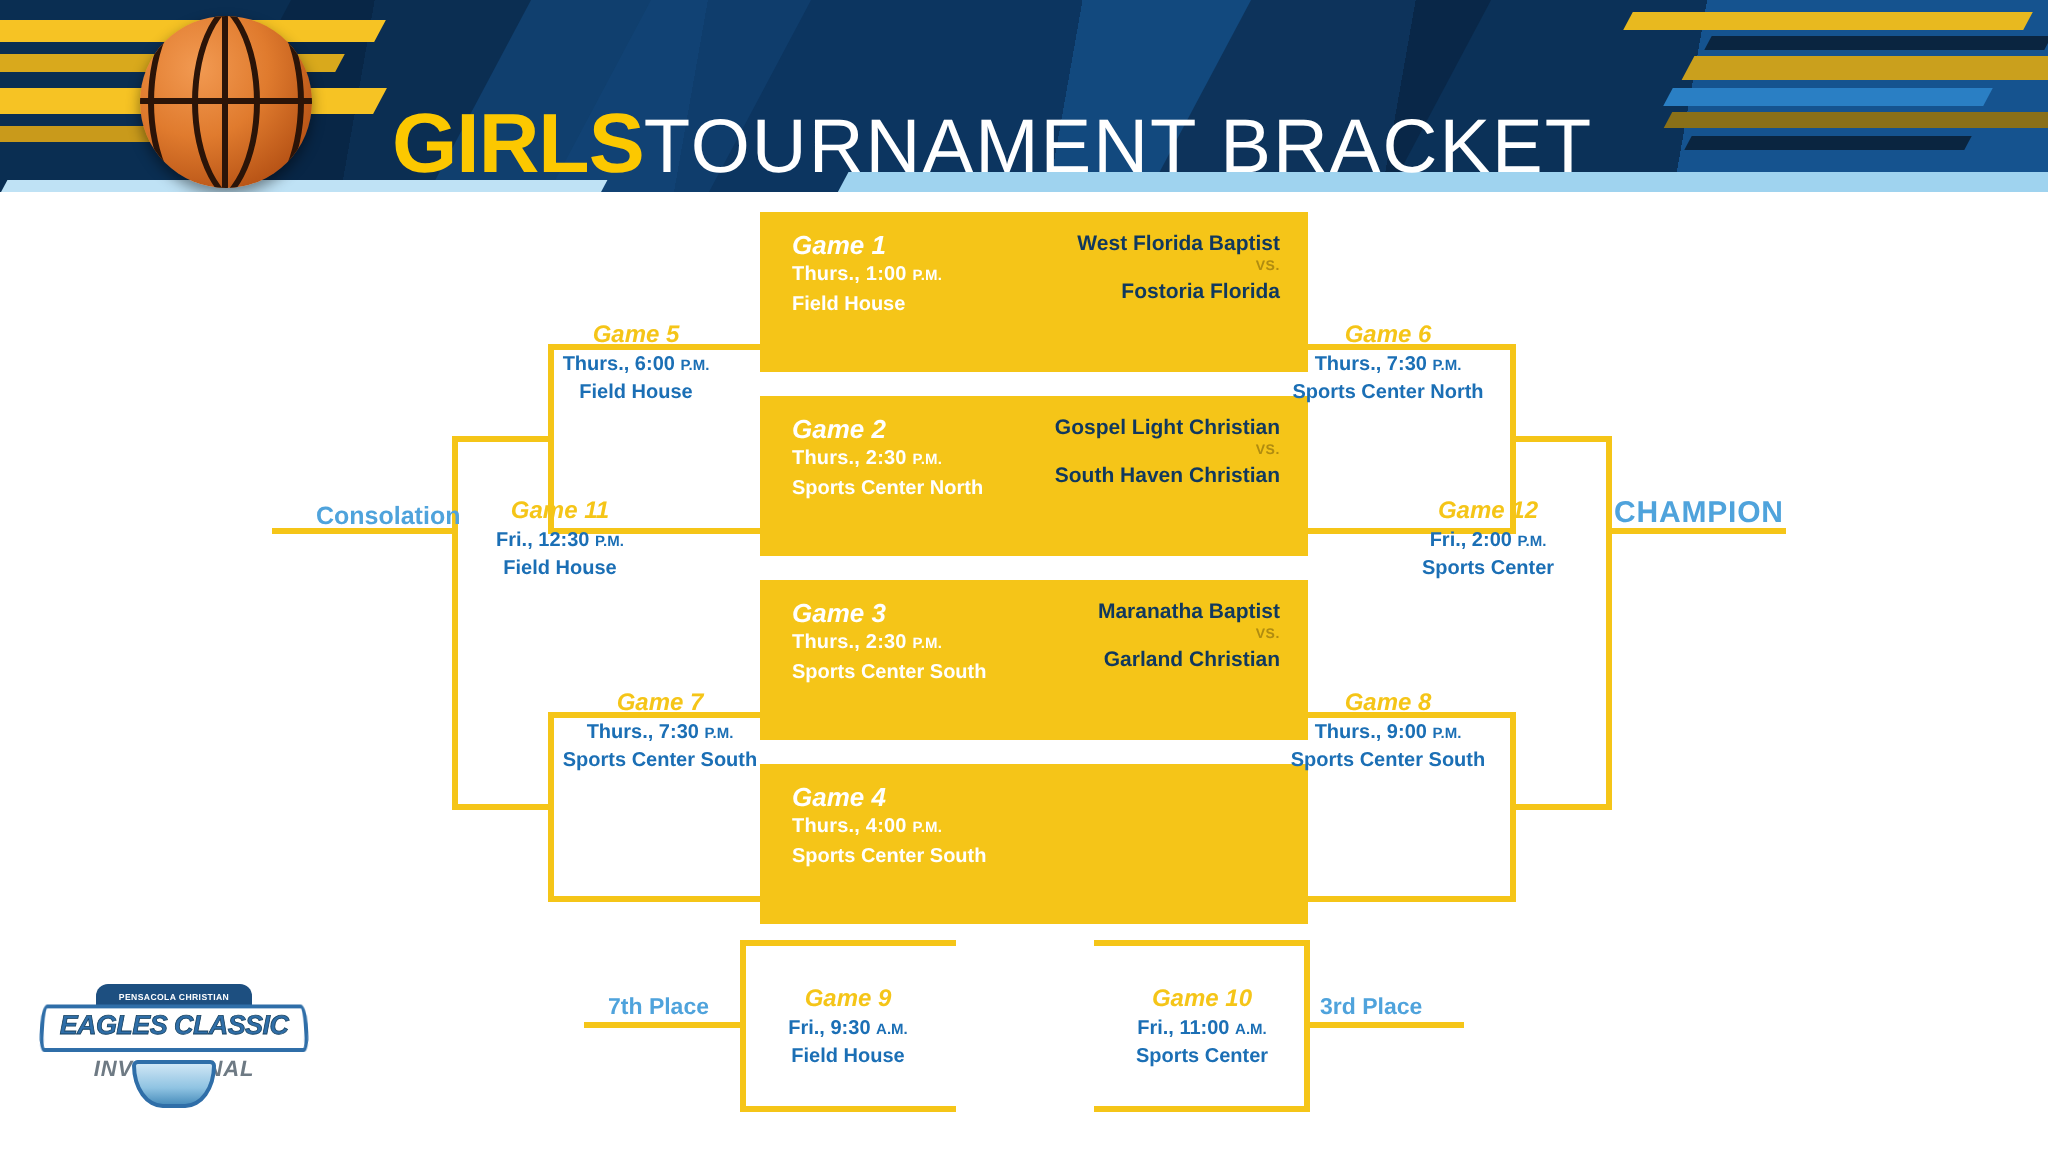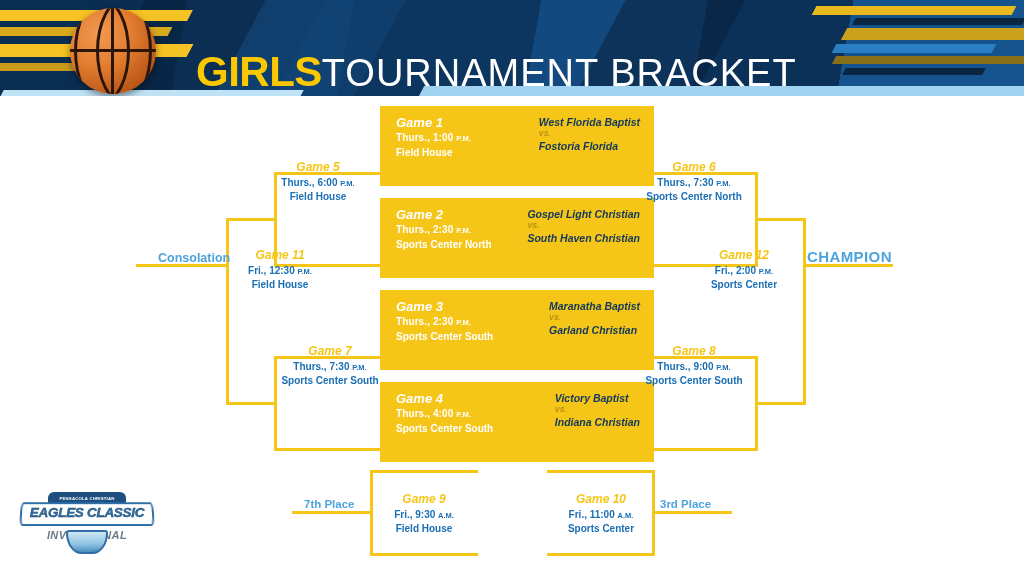--- a/index.html
+++ b/index.html
@@ -77,21 +77,21 @@
     position: absolute; width: 274px; height: 80px;
     background: #f5c518;
     color: #ffffff;
   }
   .gamebox .gb-left { position: absolute; left: 16px; top: 9px; }
   .gb-title { font-style: italic; font-weight: bold; font-size: 13px; color: #ffffff; line-height: 1.25; }
   .gb-when  { font-weight: bold; font-size: 10px; color: #ffffff; line-height: 1.45; letter-spacing: .1px; }
   .gb-when .ampm { font-size: 7.5px; }
   .gb-where { font-weight: bold; font-size: 10px; color: #ffffff; line-height: 1.45; }
   .gamebox .gb-right {
-    position: absolute; right: 14px; top: 9px; text-align: left; font-style: italic;
+    position: absolute; right: 14px; top: 9px; text-align: right;
   }
   .gb-team { font-weight: bold; font-size: 10.5px; color: #10385e; line-height: 1.35; }
   .gb-vs { font-weight: bold; font-size: 7px; color: #b08c10; line-height: 1.35; letter-spacing: .3px; }
 
   .glabel { position: absolute; text-align: center; white-space: nowrap; }
   .gl-name { font-style: italic; font-weight: bold; font-size: 12px; color: #f5c518; line-height: 1.3; }
   .gl-when { font-weight: bold; font-size: 10px; color: #1b6fb5; line-height: 1.42; }
   .gl-when .ampm { font-size: 7.5px; }
   .gl-where { font-weight: bold; font-size: 10px; color: #1b6fb5; line-height: 1.42; }
 
@@ -247,25 +247,20 @@
       <div class="gb-team">Garland Christian</div>
     </div>
   </div>
 
   <div class="gamebox" style="left:380px; top:286px;">
     <div class="gb-left">
       <div class="gb-title">Game 4</div>
       <div class="gb-when"><span>Thurs., 4:00 </span><span class="ampm">P.M.</span></div>
       <div class="gb-where">Sports Center South</div>
     </div>
-    <div class="gb-right">
-      <div class="gb-team">Victory Baptist</div>
-      <div class="gb-vs">VS.</div>
-      <div class="gb-team">Indiana Christian</div>
-    </div>
   </div>
 
   <div class="glabel" style="left:258px; top:64px; width:120px;">
     <div class="gl-name">Game 5</div>
     <div class="gl-when"><span>Thurs., 6:00 </span><span class="ampm">P.M.</span></div>
     <div class="gl-where">Field House</div>
   </div>
 
   <div class="glabel" style="left:634px; top:64px; width:120px;">
     <div class="gl-name">Game 6</div>

